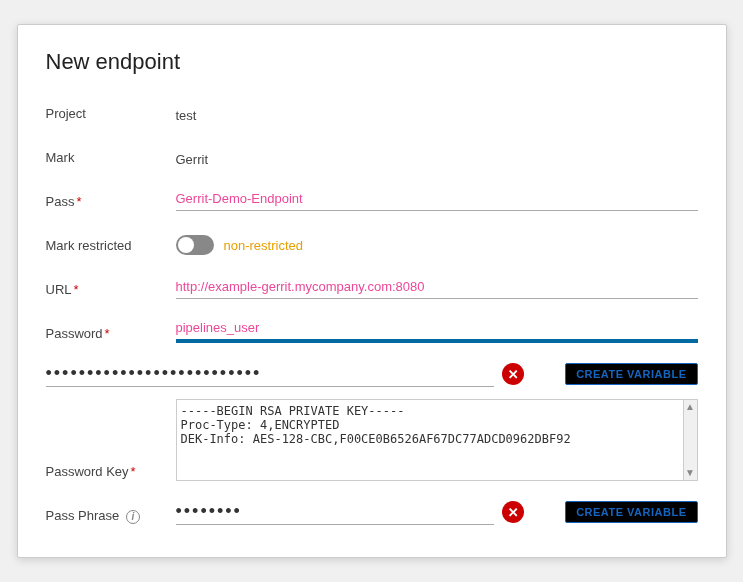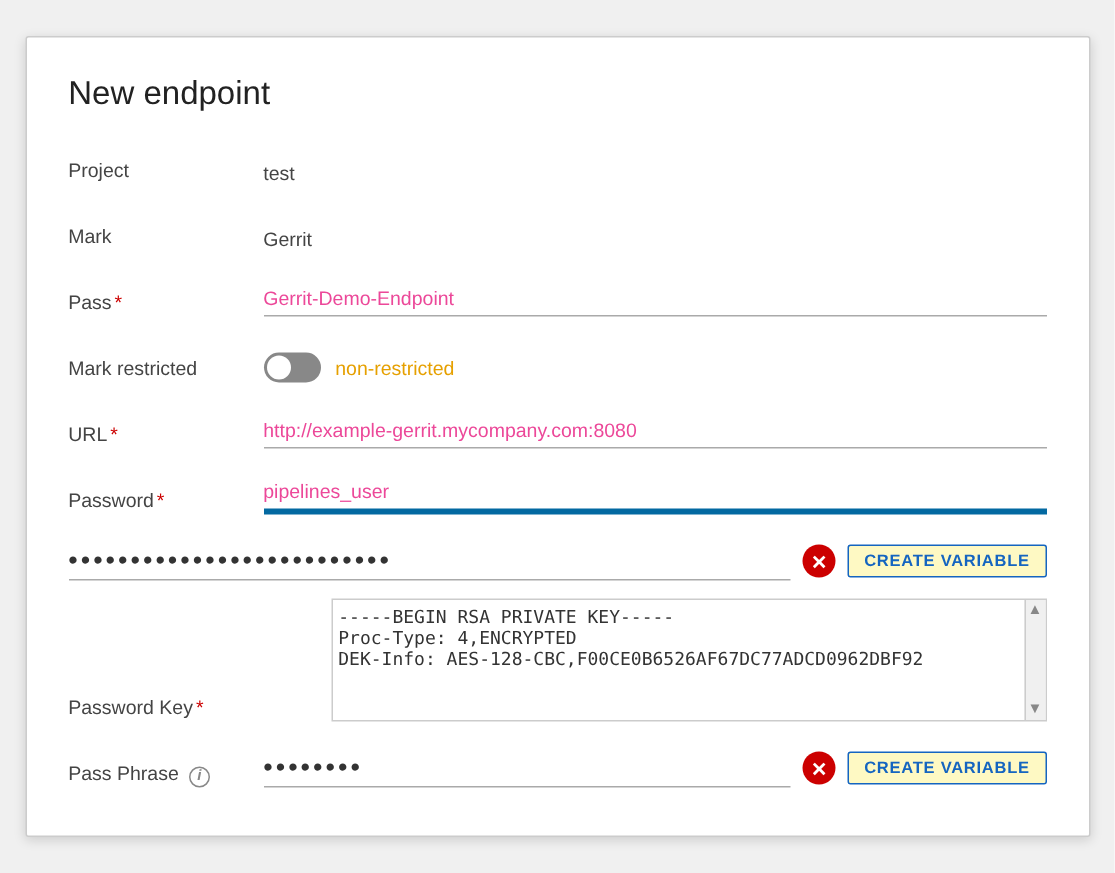--- a/index.html
+++ b/index.html
@@ -133,35 +133,35 @@
       cursor: pointer;
       flex-shrink: 0;
       color: #fff;
       font-size: 13px;
       font-weight: bold;
       border: none;
     }
     .create-var-btn {
       border: 1.5px solid #1565c0;
       color: #1565c0;
-      background: #fef9c3;
+      background: #000000;
       padding: 4px 10px;
       font-size: 11px;
       font-weight: bold;
       cursor: pointer;
       letter-spacing: 0.5px;
       white-space: nowrap;
       border-radius: 2px;
+      margin-left: 33px;
     }
     
     .private-key-wrap {
       flex: 1;
       display: flex;
       border: 1px solid #ccc;
-      margin-left: 45px;
     }
     .private-key-textarea {
       flex: 1;
       border: none;
       outline: none;
       font-size: 12px;
       font-family: monospace;
       color: #333;
       padding: 4px;
       resize: none;

